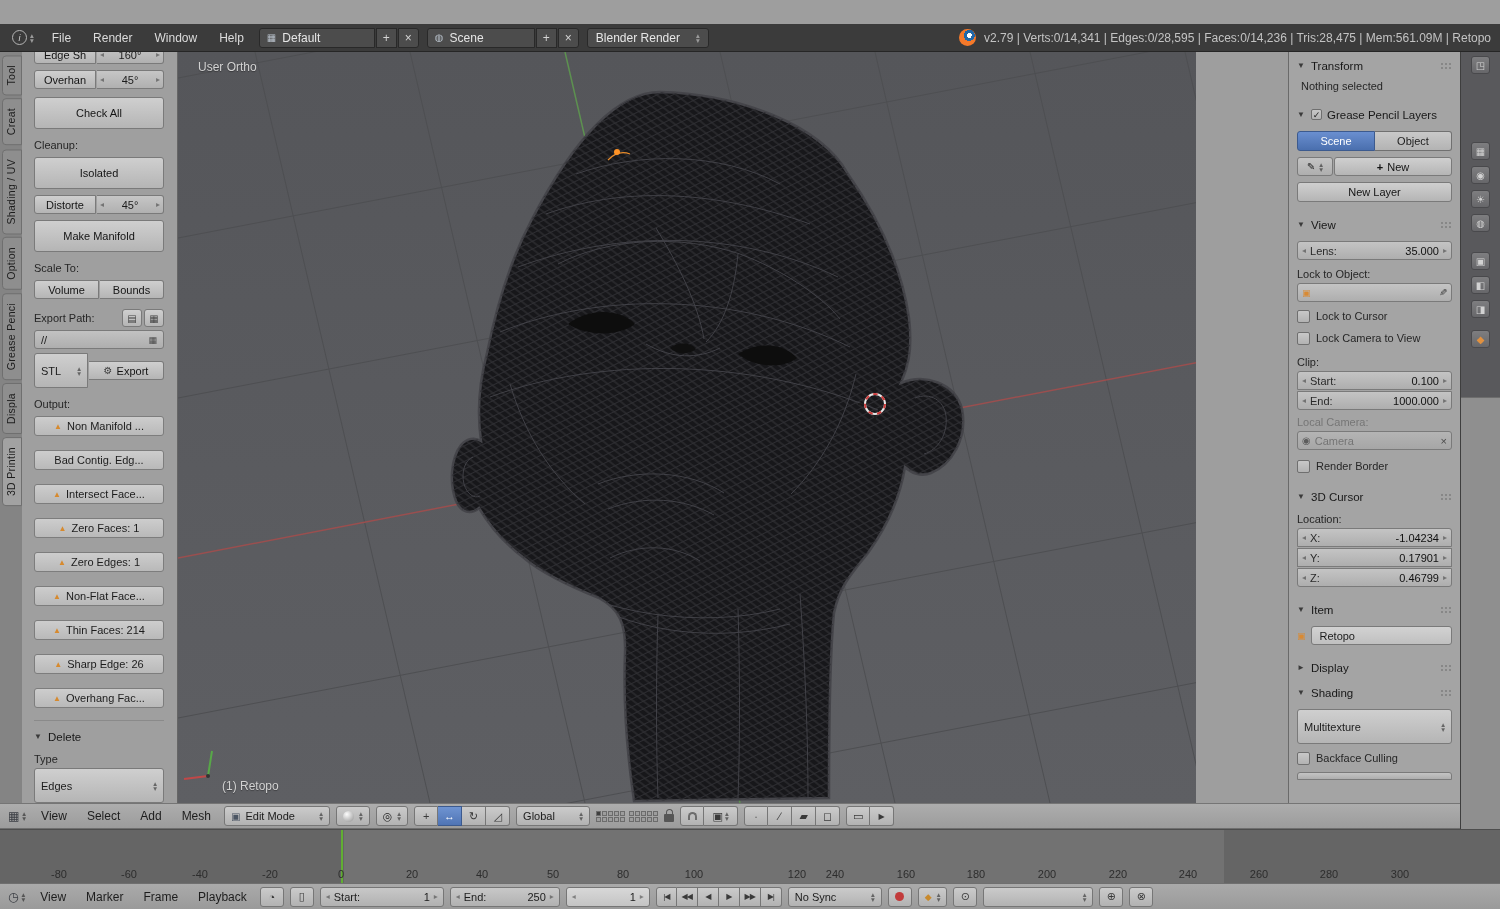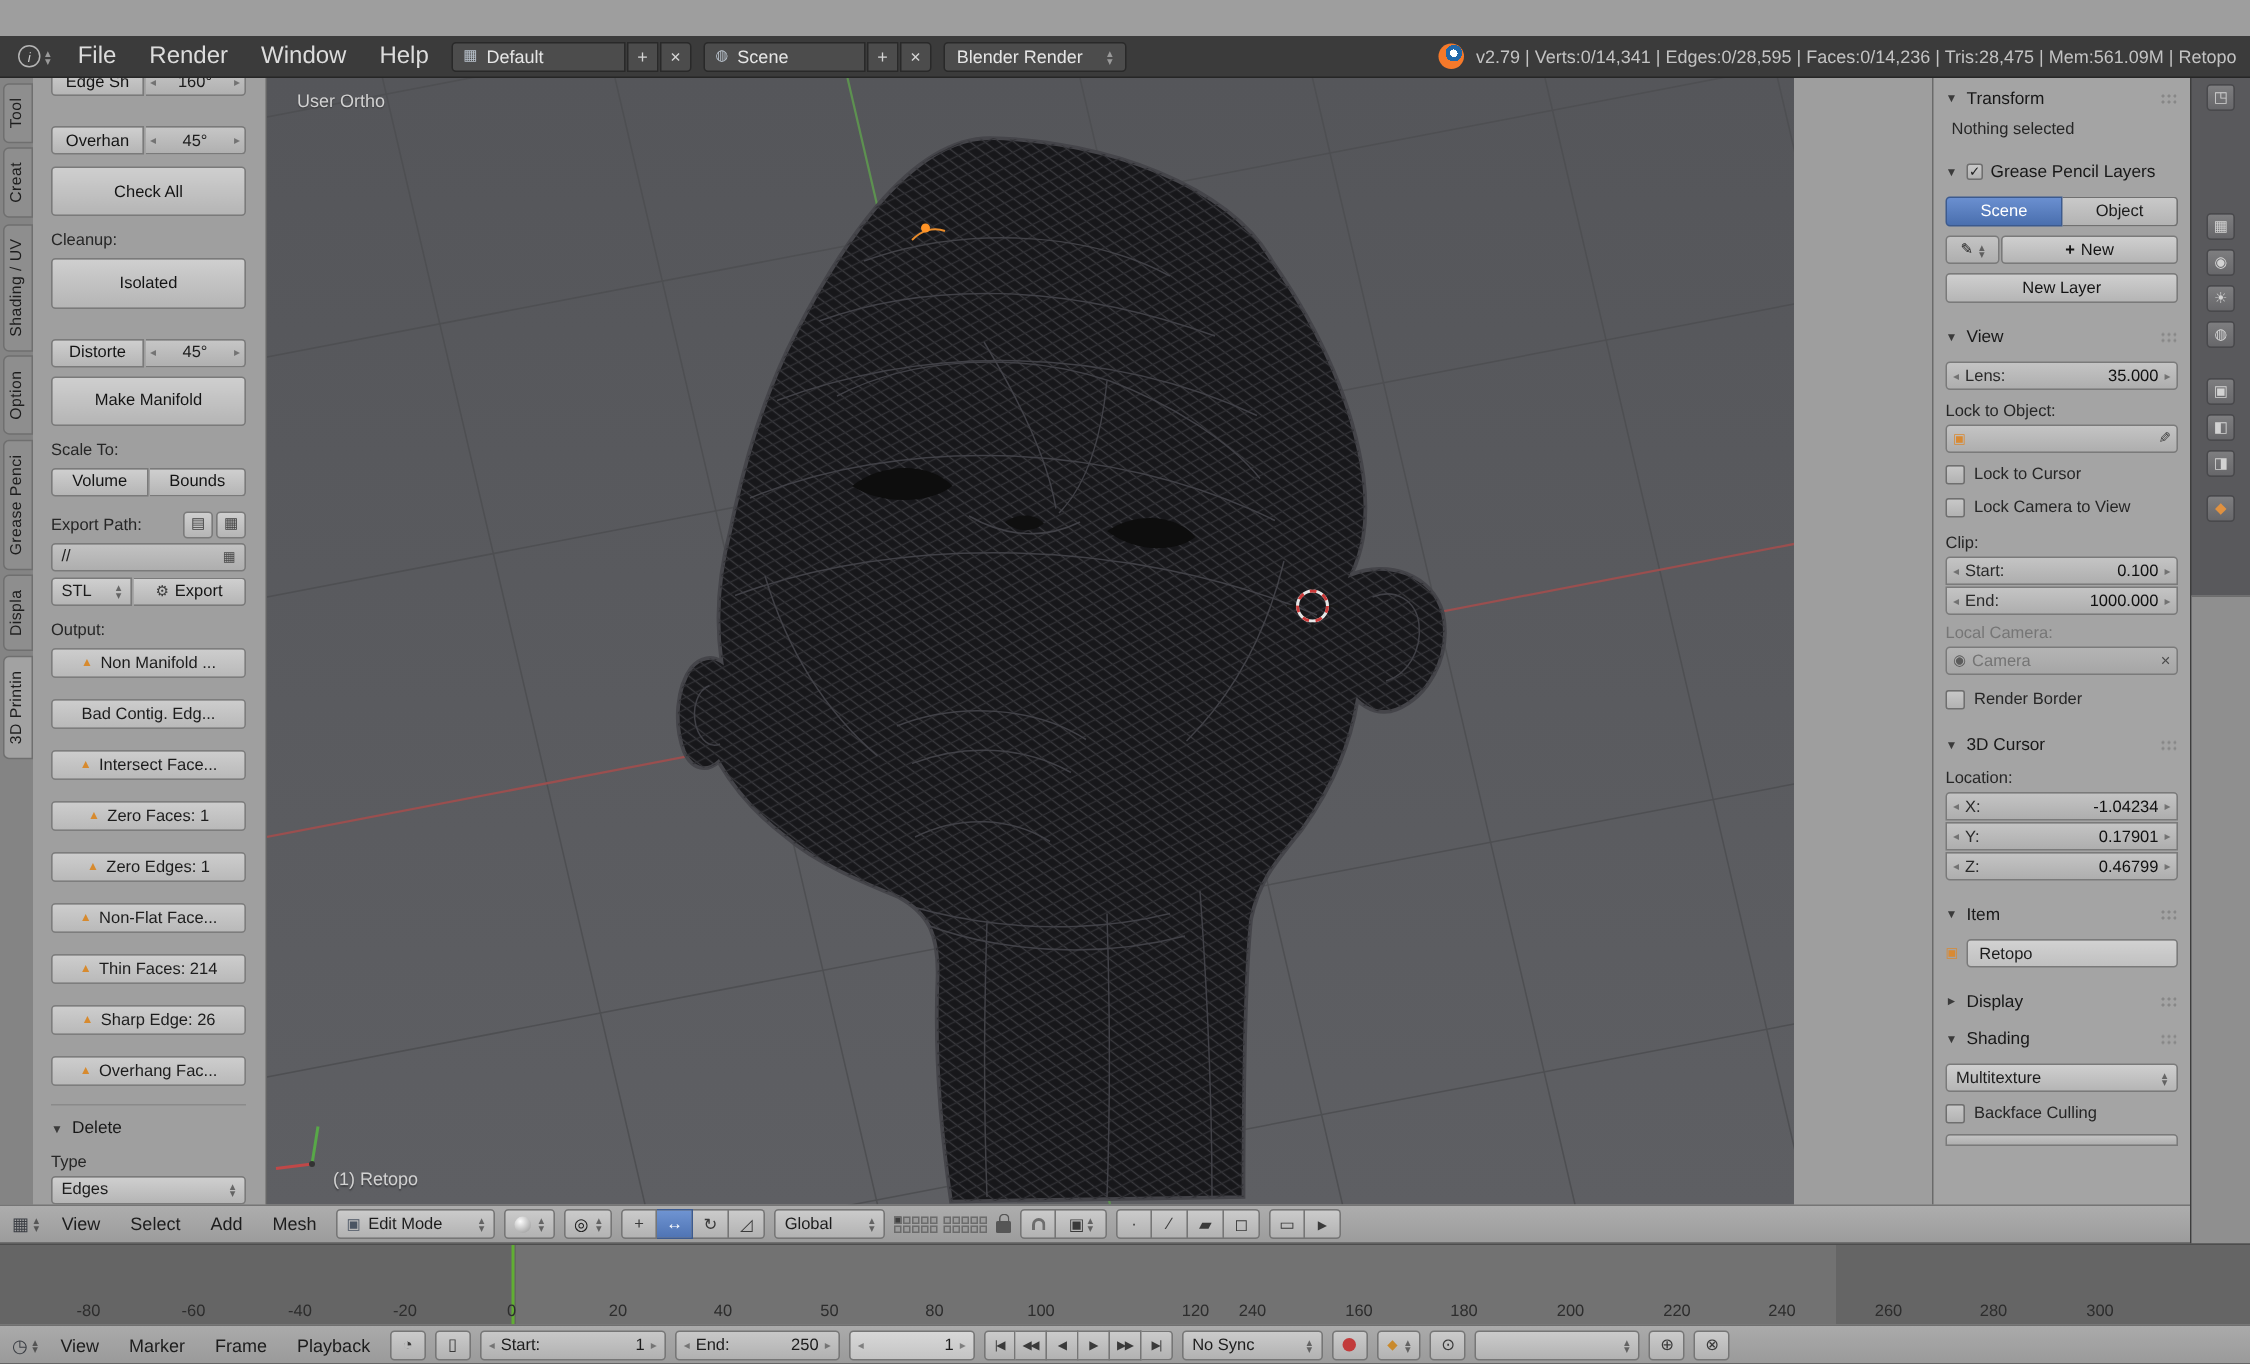--- a/index.html
+++ b/index.html
@@ -7,21 +7,21 @@
     font-family:"Liberation Sans","DejaVu Sans",sans-serif;font-size:11px;color:#1c1c1c;
     -webkit-user-select:none;user-select:none}
   .abs{position:absolute}
   
   .titlebar{left:0;top:0;width:1500px;height:24px;background:linear-gradient(#dcdcdc,#c7c7c7);
     border-bottom:1px solid #9b9b9b;display:flex;align-items:center;justify-content:center;
     color:#3c3c3c;font-size:13px;box-sizing:border-box}
   
   .infobar{left:0;top:24px;width:1500px;height:28px;background:#3b3b3b;display:flex;align-items:center;
     gap:8px;padding:0 9px;box-sizing:border-box;border-bottom:1px solid #262626}
-  .infobar .menu{color:#dcdcdc;font-size:16px;padding:0 7px;cursor:default}
+  .infobar .menu{color:#dcdcdc;font-size:12px;padding:0 7px;cursor:default}
   .editorbtn{display:flex;align-items:center;gap:3px;padding:2px 3px;border-radius:3px}
   .icircle{width:13px;height:13px;border-radius:50%;border:1px solid #b5b5b5;color:#cfcfcf;font-size:9px;
     display:flex;align-items:center;justify-content:center;font-style:italic}
   .ud{display:inline-flex;flex-direction:column;align-items:center;font-size:7.5px;line-height:5px}
   .ud i{font-style:normal;height:5px}
   .ud.lite{color:#9a9a9a}
   .ud.dark{color:rgba(0,0,0,.48)}
   .selgroup{display:flex;align-items:center;gap:1px}
   .selfield{display:flex;align-items:center;gap:6px;background:#4c4c4c;border:1px solid #292929;
     border-radius:3px 0 0 3px;height:20px;padding:0 7px;color:#e6e6e6;font-size:12px;min-width:116px;box-sizing:border-box}
@@ -53,29 +53,29 @@
     border-radius:3px;display:flex;align-items:center;padding:0 3px;box-sizing:border-box;font-size:11px}
   .num .val{flex:1;text-align:center}
   .st{font-size:8px;color:rgba(0,0,0,.38);line-height:1}
   .joined>:first-child{border-radius:3px 0 0 3px}
   .joined>:last-child{border-radius:0 3px 3px 0}
   .joined>:not(:first-child){border-left:none}
   .lbl{font-size:11px;color:#262626}
   .lbl.dim{color:#767676}
   .field{height:19px;background:linear-gradient(#c2c2c2,#aeaeae);border:1px solid #7a7a7a;border-radius:3px;
     display:flex;align-items:center;padding:0 6px;gap:4px;color:#222;box-sizing:border-box}
-  .drop{flex:1;height:19px;background:linear-gradient(#cfcfcf,#b5b5b5);border:1px solid #7a7a7a;border-radius:3px;
+  .drop{flex:1;height:35px;background:linear-gradient(#cfcfcf,#b5b5b5);border:1px solid #7a7a7a;border-radius:3px;
     display:flex;align-items:center;justify-content:space-between;padding:0 6px;font-size:11px;box-sizing:border-box}
   .minibtn{width:20px;height:18px;background:linear-gradient(#cfcfcf,#b5b5b5);border:1px solid #7a7a7a;
     border-radius:3px;display:flex;align-items:center;justify-content:center;color:#3f3f3f;font-size:10px;box-sizing:border-box}
   .outbtn{height:20px;margin-top:14px;background:linear-gradient(#cdcdcd,#b9b9b9);border:1px solid #7d7d7d;
     border-radius:3px;display:flex;align-items:center;justify-content:center;gap:5px;font-size:11px;
     white-space:nowrap;overflow:hidden;box-sizing:border-box;flex:none}
   .warn{color:#d78a2e;font-size:8px}
-  .mt2{margin-top:20px}.mt3{margin-top:3px}.mt4{margin-top:4px}.mt6{margin-top:6px}
+  .mt2{margin-top:6px}.mt3{margin-top:3px}.mt4{margin-top:4px}.mt6{margin-top:6px}
   .mt8{margin-top:8px}.mt10{margin-top:10px}.mt12{margin-top:12px}.mt14{margin-top:14px}
   .phdr{display:flex;align-items:center;gap:5px;height:17px;font-size:11.5px;color:#181818;position:relative}
   .phdr .tri{font-size:8px;color:#3a3a3a;width:9px}
   .phdr .grip{position:absolute;right:1px;top:5px;width:11px;height:8px;
     background-image:radial-gradient(#878787 34%,transparent 40%);background-size:4px 4px}
   .delsec{border-top:1px solid #8a8a8a;padding-top:7px}
   
   .viewport{left:178px;top:52px;width:1018px;height:751px;background:linear-gradient(180deg,#55565a,#5e5f63);overflow:hidden}
   .vplabel{position:absolute;color:#d2d2d2;font-size:12px;text-shadow:0 1px 1px rgba(0,0,0,.35)}
   

